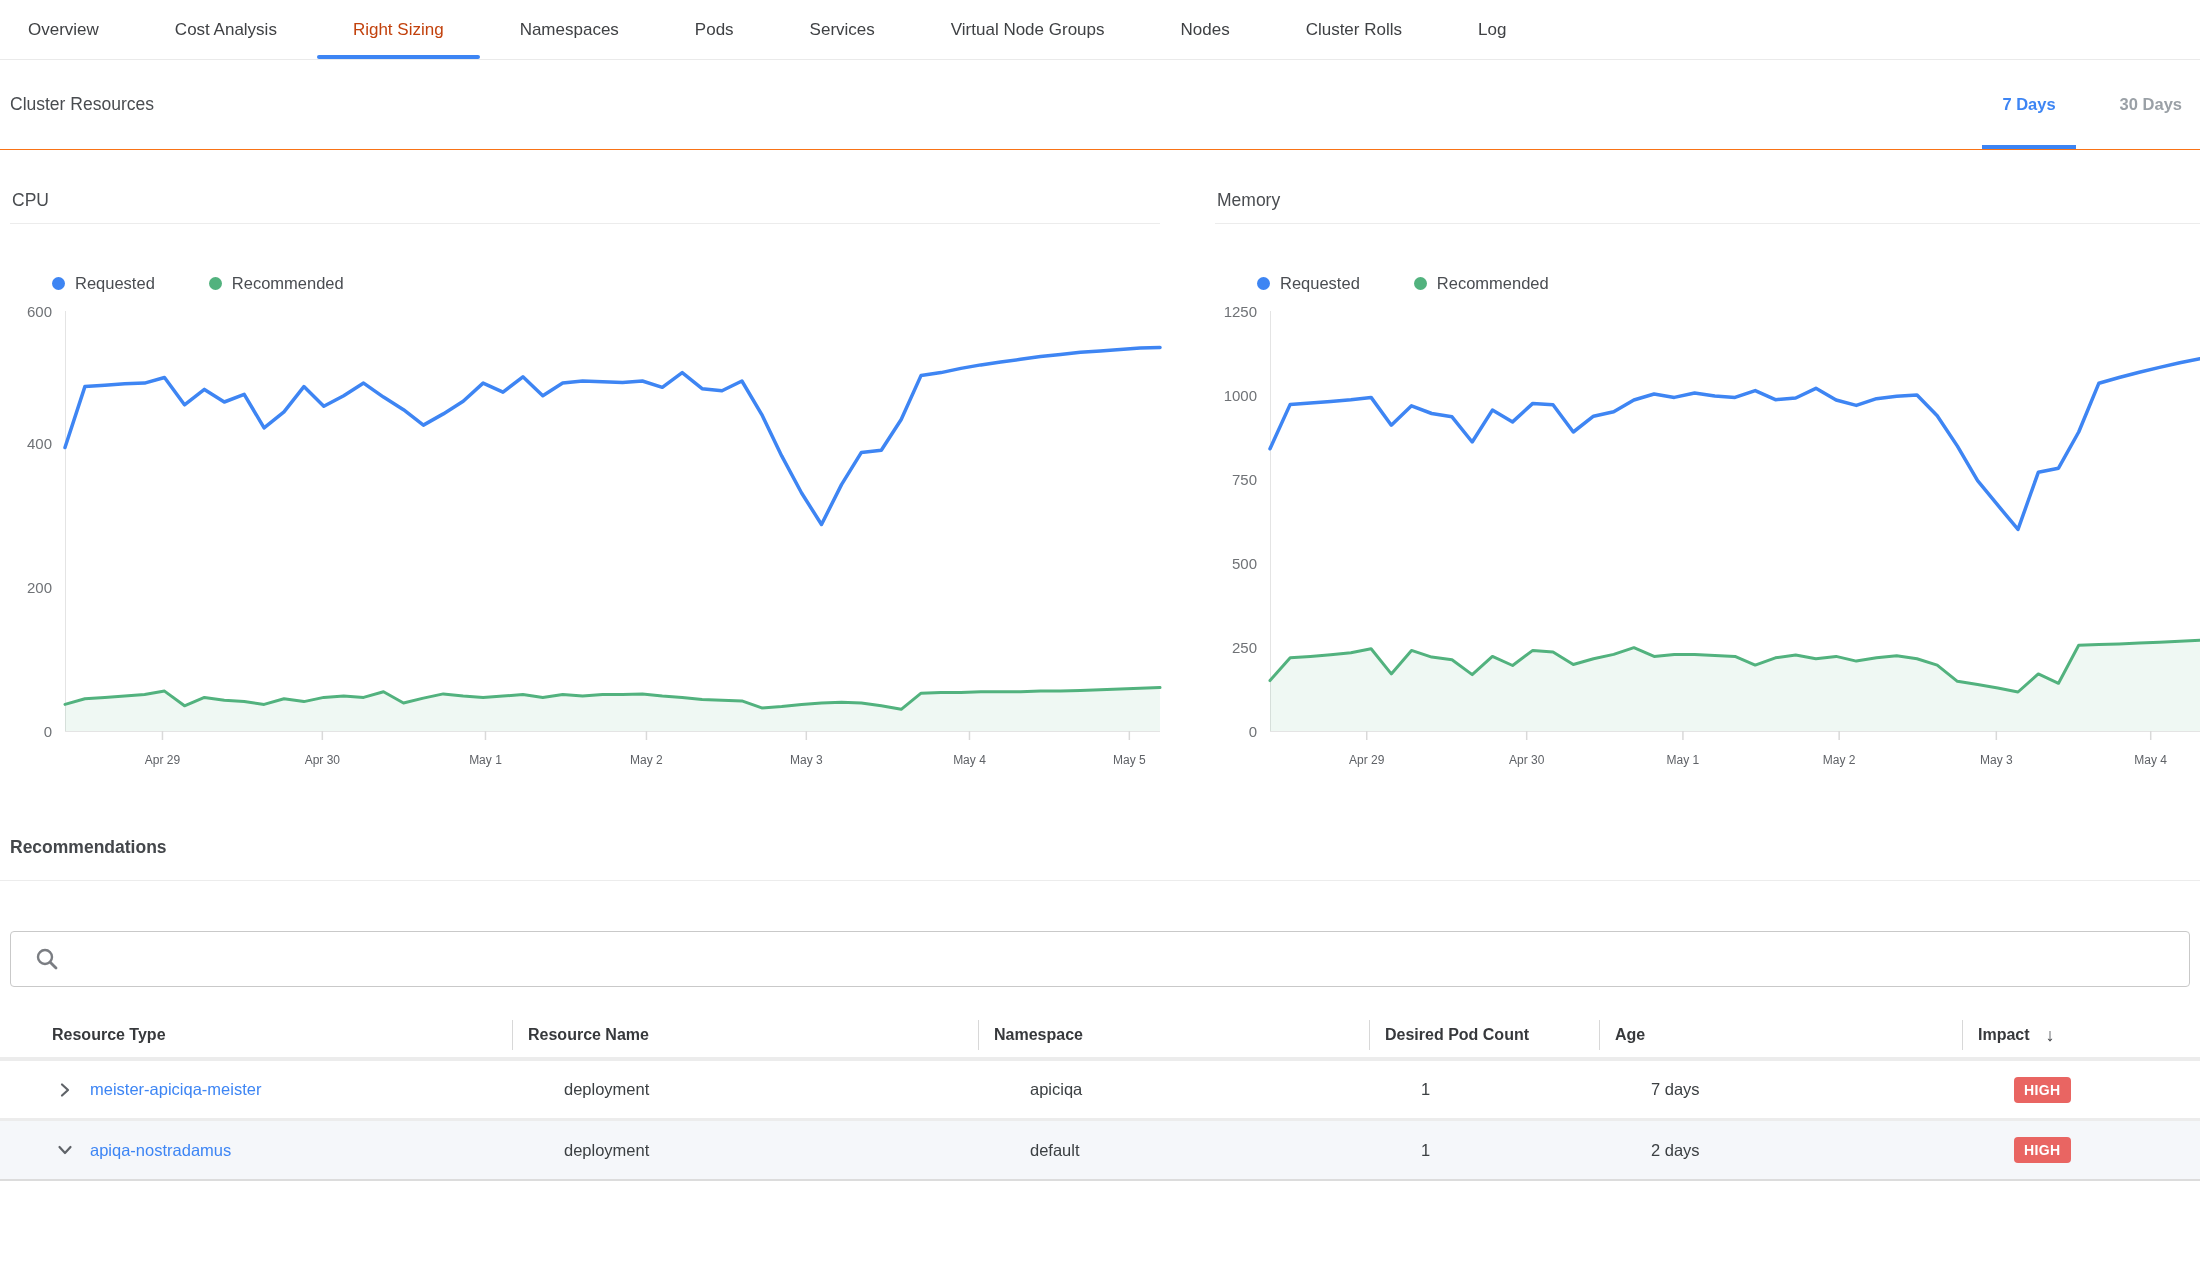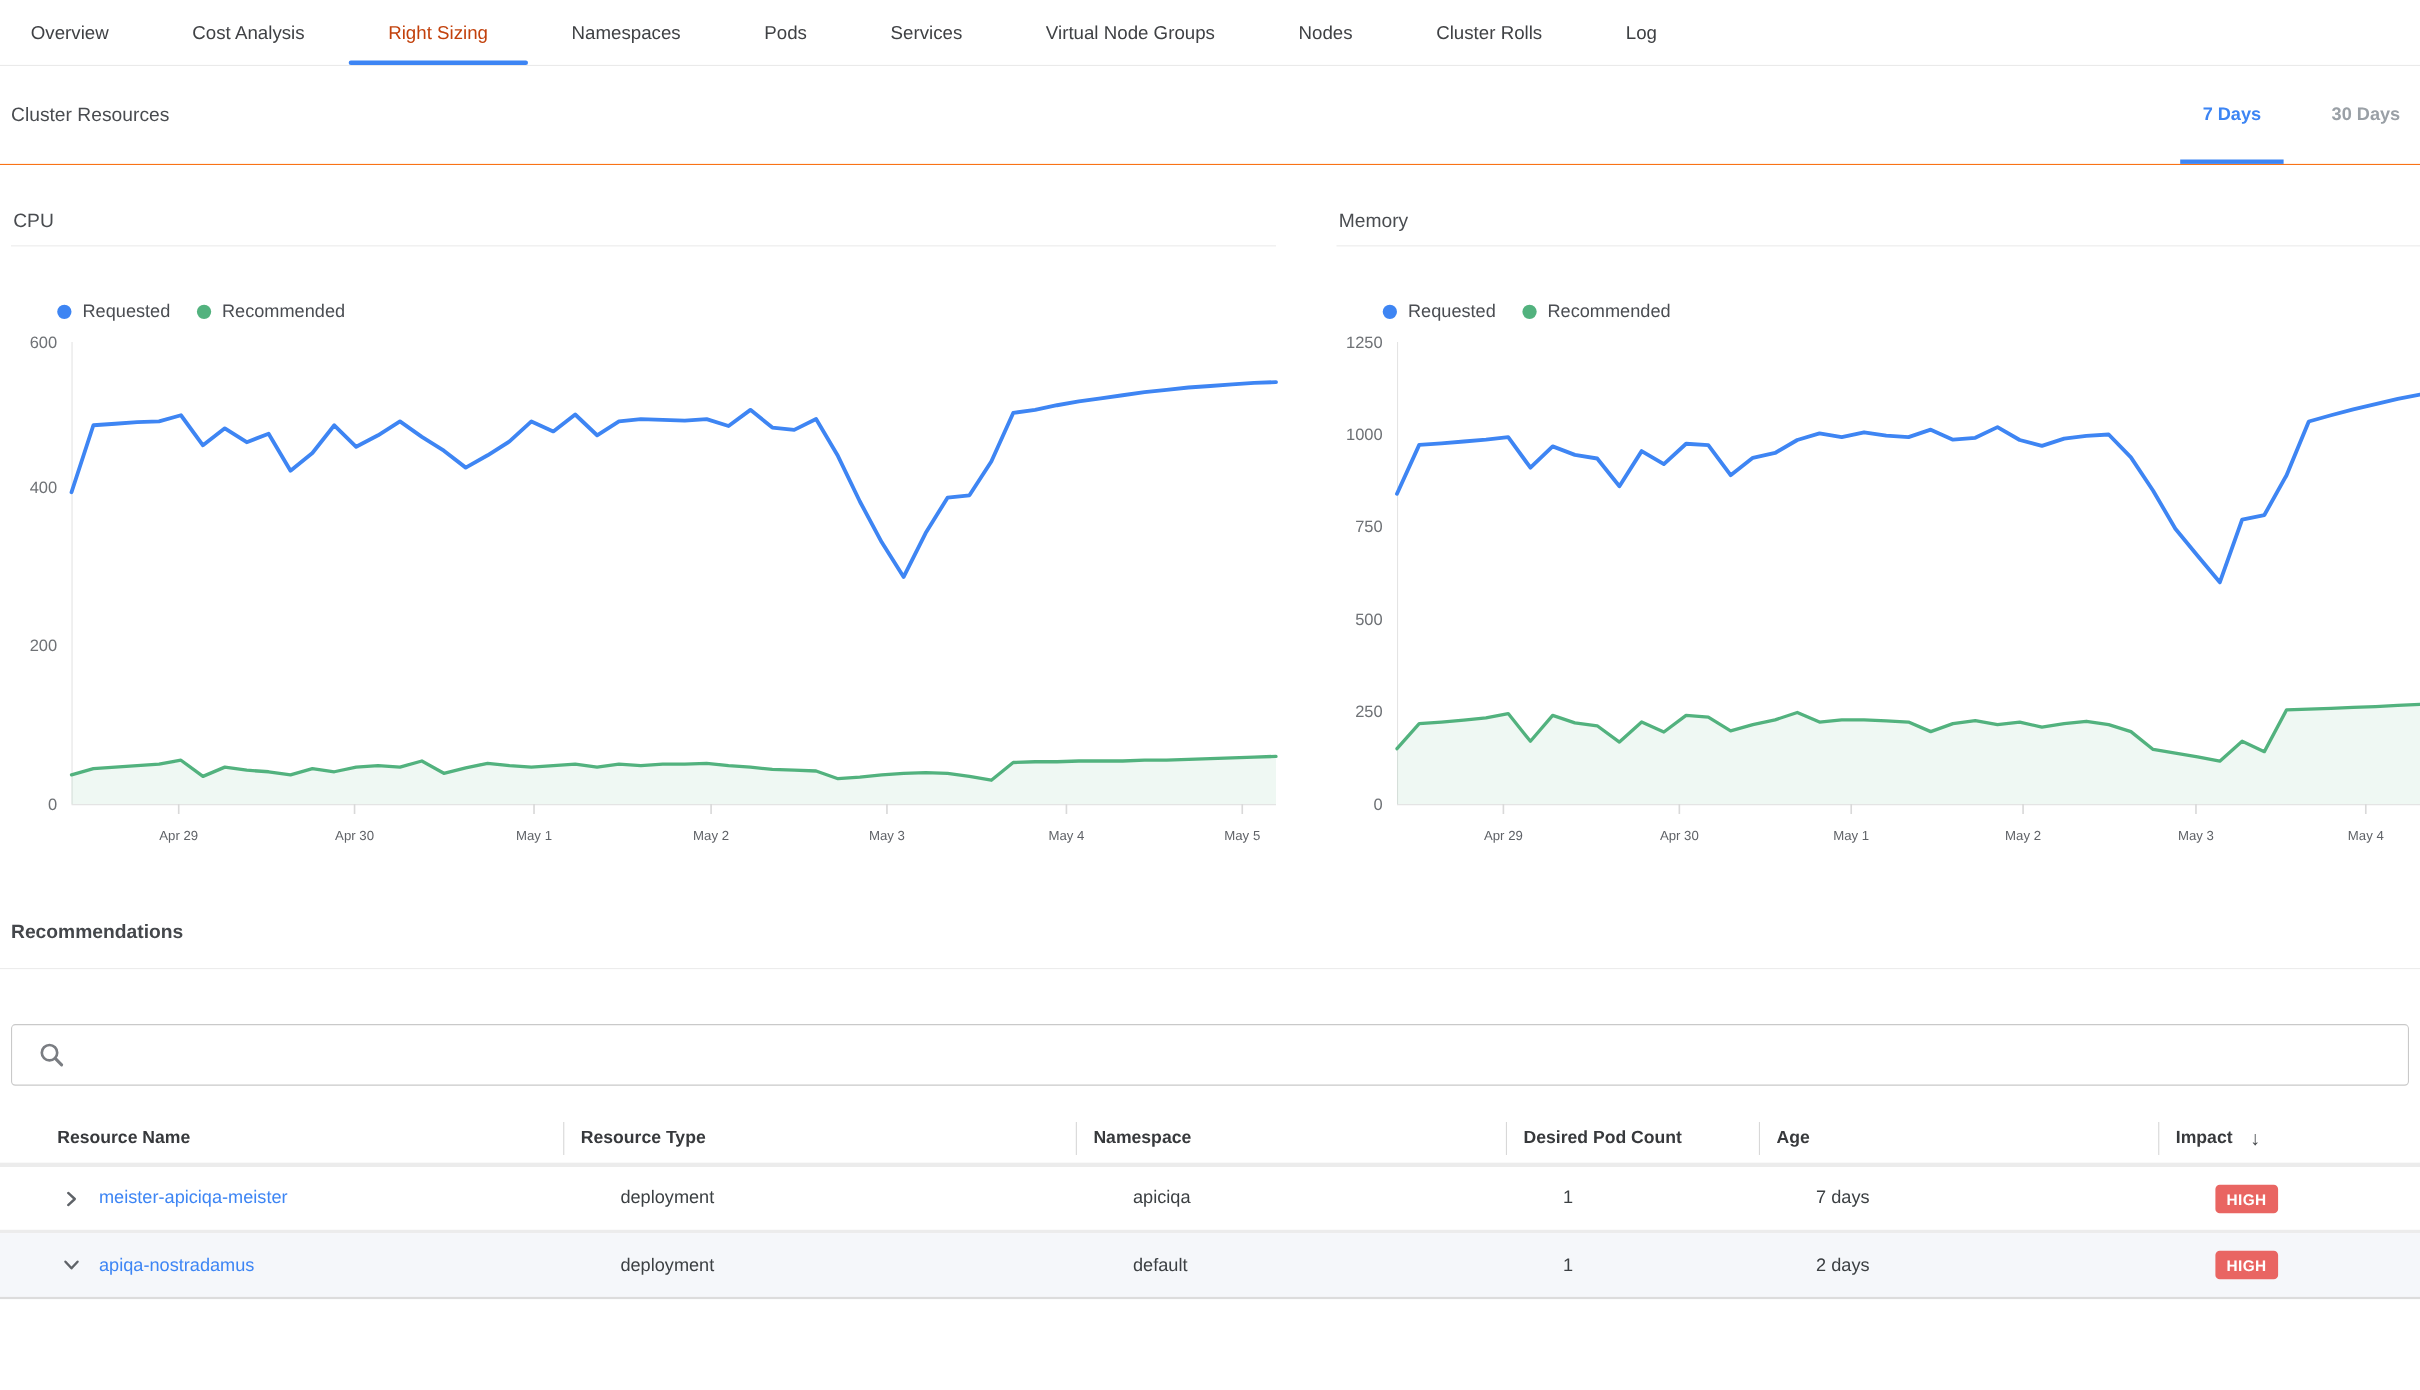--- a/index.html
+++ b/index.html
@@ -25,21 +25,21 @@
                   color:#9aa0a6; font-weight:700; cursor:pointer; }
   .range-option.active { color:#3d85f4; }
   .range-option.active::after { content:''; position:absolute; left:-20px; right:-20px; bottom:0;
                                 height:4px; background:#3d85f4; }
 
   
   .charts { display:flex; padding-left:10px; }
   .chart-panel.cpu { width:1150px; margin-right:55px; flex:none; }
   .chart-panel.memory { flex:1; min-width:0; }
   .chart-title { font-size:17.5px; color:#494c50; padding:40px 0 12px 2px; border-bottom:1px solid #ececec; }
-  .legend { display:flex; gap:24px; margin:50px 0 18px 42px;align-items:flex-end; }
+  .legend { display:flex; gap:54px; margin:50px 0 18px 42px;align-items:flex-end; }
   .legend-item { display:flex; align-items:center; gap:10px; font-size:16.5px; color:#4a4d52; }
   .legend-dot { width:13px; height:13px; border-radius:50%; flex:none; }
   .plot-wrap { display:flex; }
   .y-labels { width:55px; position:relative; flex:none; font-size:15px; color:#6f7276; }
   .y-labels span { position:absolute; right:13px; }
   .plot-col { flex:1; min-width:0; }
   svg.plot { display:block; width:100%; height:432px; overflow:visible; }
   .x-labels { position:relative; height:36px; font-size:12px; color:#5f6267; }
   .x-labels span { position:absolute; top:10px; width:90px; margin-left:-45px; text-align:center; }
 
@@ -203,24 +203,24 @@
   <div class="search-box">
     <svg width="24" height="24" viewBox="0 0 24 24">
       <circle cx="10" cy="10" r="7" fill="none" stroke="#7a7d82" stroke-width="2.4"></circle>
       <line x1="15.2" y1="15.2" x2="21" y2="21" stroke="#7a7d82" stroke-width="2.8" stroke-linecap="round"></line>
     </svg>
   </div>
 
   <div class="table">
     <div class="t-head">
         <div class="h-cell">
+          <span>Resource Type</span>
+        </div>
+        <div class="h-cell">
           <span>Resource Name</span>
-        </div>
-        <div class="h-cell">
-          <span>Resource Type</span>
         </div>
         <div class="h-cell">
           <span>Namespace</span>
         </div>
         <div class="h-cell">
           <span>Desired Pod Count</span>
         </div>
         <div class="h-cell">
           <span>Age</span>
         </div>

